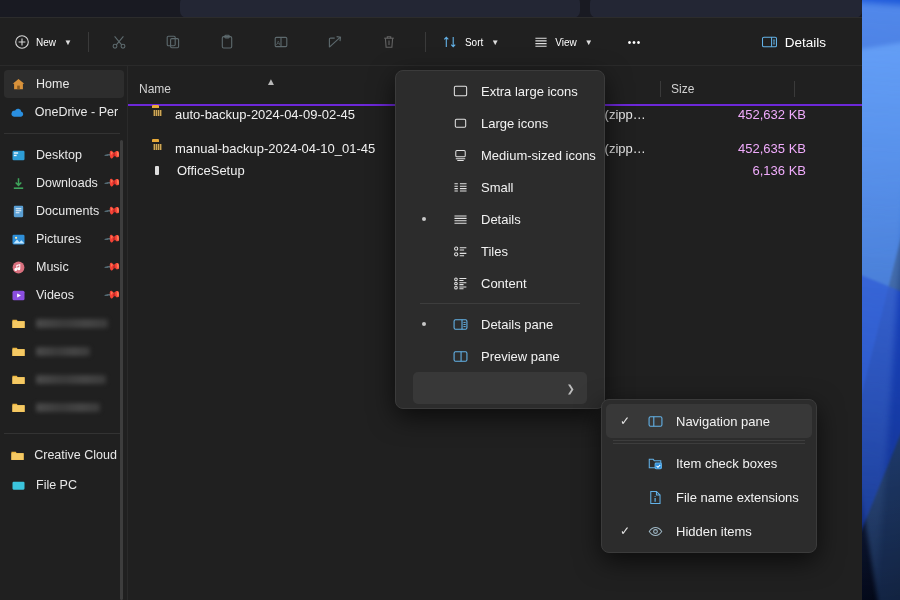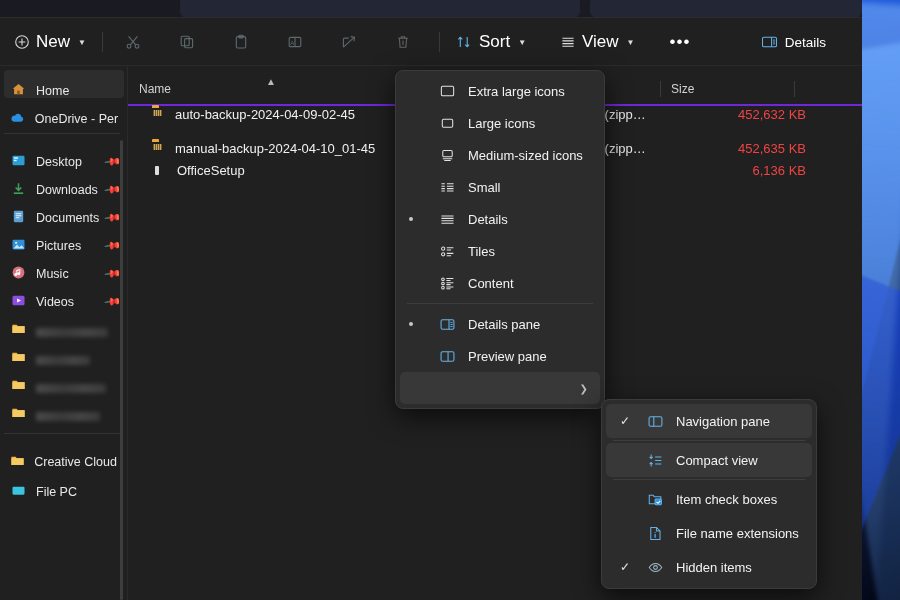--- a/index.html
+++ b/index.html
@@ -56,41 +56,41 @@
     background:#202020;
     display:flex;align-items:center;
   }
   .cmd-btn{
     display:flex;align-items:center;gap:6px;
     height:32px;padding:0 9px;margin:0 1px;border-radius:4px;
     font-size:13.5px;color:#ffffff;cursor:default;
     white-space:nowrap;
   }
   .cmd-btn.icononly{padding:0 10px;}
-  .cmd-btn .lbl{font-size:17px;}
+  .cmd-btn .lbl{font-size:10px;}
   .cmd-sep{width:1px;height:20px;background:#3a3a3a;margin:0 6px;}
   .chev{font-size:8px;opacity:.85;margin-left:2px;}
   .ico{display:inline-flex;align-items:center;justify-content:center;width:17px;height:17px;}
   .ico svg{display:block;}
   .dim{opacity:.55;}
 
   .details-btn{
     position:absolute;right:26px;top:26px;height:32px;
     display:flex;align-items:center;gap:7px;padding:0 10px;border-radius:4px;
     font-size:13.5px;
   }
   .cmdbar-sep{position:absolute;left:0;top:65px;width:862px;height:1px;background:#2a2a2a;}
 
   
   .navpane{
     position:absolute;left:0;top:66px;width:128px;height:534px;
     background:#202020;overflow:hidden;
   }
   .nav-item{
-    position:relative;display:flex;align-items:flex-end;gap:9px;
+    position:relative;display:flex;align-items:center;gap:9px;
     height:28px;margin:0 4px;padding:0 6px;border-radius:4px;
     font-size:12.5px;color:#e8e8e8;white-space:nowrap;
   }
   .nav-item.sel{background:#2d2d2d;}
   .nav-label{overflow:hidden;text-overflow:clip;}
   .pin{position:absolute;right:4px;font-size:11px;color:#9a9a9a;transform:rotate(40deg);}
   .nav-div{height:1px;background:#333;margin:7px 8px 7px 4px;}
   .blur-label{
     height:9px;border-radius:2px;
     background:linear-gradient(90deg,#4a4a4a,#3a3a3a 40%,#454545 70%,#3a3a3a);
@@ -115,21 +115,21 @@
   .col-sep{position:absolute;top:7px;width:1px;height:16px;background:#3a3a3a;}
   .sort-caret{
     position:absolute;left:138px;top:2px;font-size:10px;color:#b9b9b9;
   }
   .row{
     position:absolute;left:12px;width:734px;height:26px;
     display:flex;align-items:center;font-size:13px;color:#f0f0f0;
   }
   .row .name{position:absolute;left:11px;display:flex;align-items:center;gap:8px;white-space:nowrap;}
   .row .type{position:absolute;left:440px;color:#e6e6e6;white-space:nowrap;}
-  .row .size{position:absolute;left:548px;width:118px;text-align:right;color:#ef4444;}
+  .row .size{position:absolute;left:548px;width:118px;text-align:right;color:#f0abfc;}
 
   
   .ficon{width:16px;height:16px;display:inline-block;position:relative;}
   .zipfolder{
     width:16px;height:13px;border-radius:1px 2px 2px 2px;
     background:linear-gradient(180deg,#f0b542,#d59427);
     position:relative;top:1px;
   }
   .zipfolder:before{
     content:"";position:absolute;left:1px;top:-2px;width:7px;height:3px;
@@ -148,21 +148,21 @@
     content:"";position:absolute;left:3px;top:3px;width:4px;height:9px;
     background:#fff;opacity:.85;border-radius:1px;
   }
 
   
   .menu{
     position:absolute;left:395px;top:70px;width:210px;
     background:#2c2c2c;
     border:1px solid #3b3b3b;border-radius:8px;
     box-shadow:0 8px 26px rgba(0,0,0,.65);
-    padding:4px 3px;box-sizing:border-box;
+    padding:4px 16px;box-sizing:border-box;
     z-index:40;
   }
   .mi{
     position:relative;display:flex;align-items:center;
     height:32px;border-radius:5px;margin:0 1px;
     font-size:13px;color:#f2f2f2;white-space:nowrap;
   }
   .mi.hl{background:#383838;}
   .mi .dot{
     position:absolute;left:9px;width:4px;height:4px;border-radius:50%;
@@ -635,30 +635,20 @@
           <svg viewBox="0 0 18 18" width="17" height="17" fill="none" stroke="#63b2e8" stroke-width="1.15">
             <rect x="2.2" y="4" width="13.6" height="10" rx="1.5"></rect>
             <path d="M7.2 4v10"></path>
           </svg>
         </span>
         <span class="mlabel">Navigation pane</span>
       </div>
 
       <div class="sm-sep"></div>
 
-      <div class="smi hl">
-        <span class="micon">
-          <svg viewBox="0 0 18 18" width="17" height="17" fill="none" stroke="#63b2e8" stroke-width="1.1">
-            <path d="M4.4 2.6v4.2M2.8 5.2l1.6 1.6 1.6-1.6"></path>
-            <path d="M4.4 15.4v-4.2M2.8 12.8l1.6-1.6 1.6 1.6"></path>
-            <path d="M8.6 5.4h6.6M8.6 9h6.6M8.6 12.6h6.6"></path>
-          </svg>
-        </span>
-        <span class="mlabel">Compact view</span>
-      </div>
 
       <div class="sm-sep"></div>
 
       <div class="smi">
         <span class="micon">
           <svg viewBox="0 0 18 18" width="17" height="17" fill="none" stroke="#63b2e8" stroke-width="1.1">
             <path d="M2.4 4.6h4.2l1.1 1.4h6.9v7.4H2.4z"></path>
             <rect x="8.6" y="8.4" width="6.6" height="6.2" rx="1" fill="#2a8fe0" stroke="#63b2e8"></rect>
             <path d="M10.1 11.5l1.5 1.5 2.4-2.6" stroke="#ffffff" stroke-width="1.2"></path>
           </svg>

